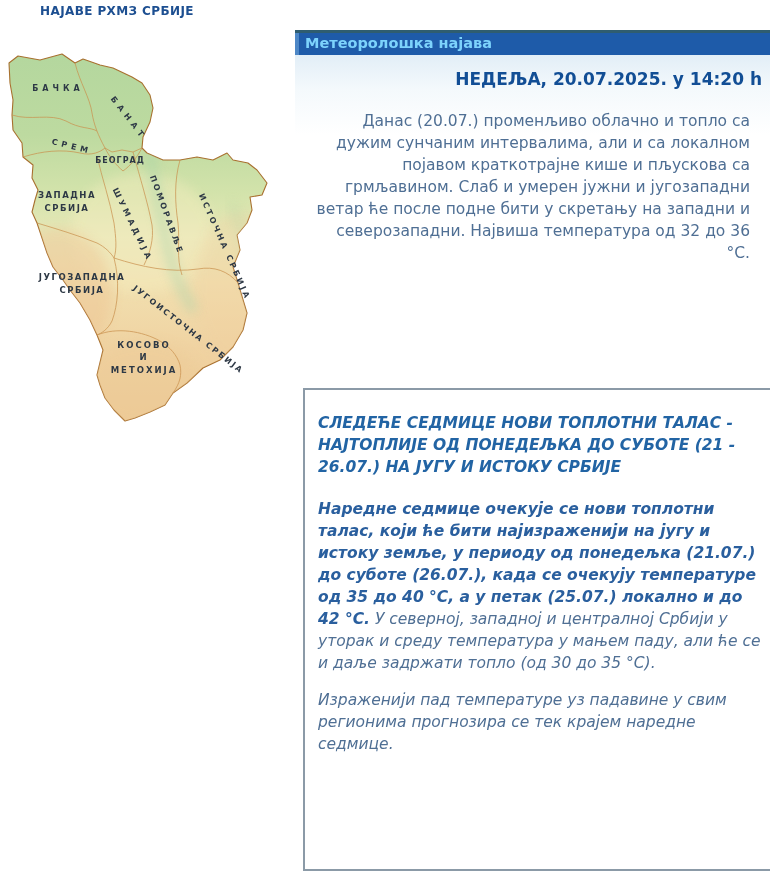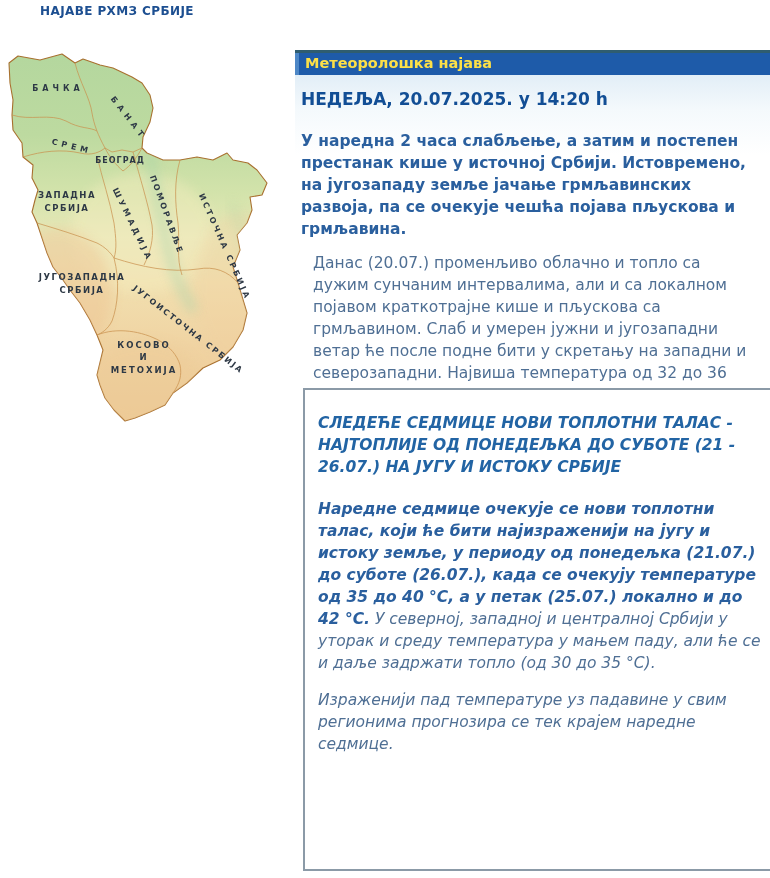--- a/index.html
+++ b/index.html
@@ -10,24 +10,24 @@
     color:#1d4f91;letter-spacing:.4px;}
 
   
   .map-wrap{position:absolute;left:2px;top:53px;width:290px;height:375px;}
   .map-wrap svg{display:block;}
   .ml{font-family:"DejaVu Sans",sans-serif;font-weight:bold;fill:#2d3845;}
 
   
   .panel{position:absolute;left:295px;top:30px;width:475px;}
   .panel-bar{position:relative;background:#1e5ba9;border-top:3px solid #2f5d70;
-    color:#fde047;font-size:14.5px;font-weight:bold;padding:2px 8px 4px 10px;margin-top:20px;}
+    color:#7dd3fc;font-size:14.5px;font-weight:bold;padding:2px 8px 4px 10px;}
   .panel-bar::before{content:"";position:absolute;left:0;top:0;bottom:0;width:4px;background:#4d87c6;}
   .panel-body{background:linear-gradient(180deg,#e2eef7 0px,#f4f9fc 34px,#ffffff 80px);
-    padding:14px 8px 0 6px;}
+    padding:14px 8px 0 6px;text-align:right;}
   .issued{font-size:17px;font-weight:bold;color:#124e95;margin:0 0 21px 0;}
   .lead{font-size:15.5px;line-height:22px;font-weight:bold;color:#2a5f9e;margin:0 0 12px 0;}
   .body-text{font-size:15.5px;line-height:22px;color:#4f6f94;margin:12px;}
 
   
   .outlook-box{position:absolute;left:303px;top:388px;width:473px;height:483px;
     box-sizing:border-box;border:2px solid #8b9aa7;background:#ffffff;
     padding:22px 13px 0 13px;overflow:hidden;font-style:italic;}
   .outlook-heading{font-size:15.5px;line-height:22px;font-weight:bold;color:#2264a4;
     margin:0 0 20px 0;}
@@ -127,21 +127,20 @@
       </g>
     </svg>
   </div>
 
   <div class="panel">
     <div class="panel-bar">
       <span>Метеоролошка најава</span>
     </div>
     <div class="panel-body">
       <p class="issued">НЕДЕЉА, 20.07.2025. у 14:20 h</p>
-      <p class="lead">У наредна 2 часа слабљење, а затим и постепен престанак кише у источној Србији. Истовремено, на југозападу земље јачање грмљавинских развоја, па се очекује чешћа појава пљускова и грмљавина.</p>
       <p class="body-text">Данас (20.07.) променљиво облачно и топло са дужим сунчаним интервалима, али и са локалном појавом краткотрајне кише и пљускова са грмљавином. Слаб и умерен јужни и југозападни ветар ће после подне бити у скретању на западни и северозападни. Највиша температура од 32 до 36 °C.</p>
     </div>
   </div>
 
   <div class="outlook-box">
     <p class="outlook-heading">СЛЕДЕЋЕ СЕДМИЦЕ НОВИ ТОПЛОТНИ ТАЛАС - НАЈТОПЛИЈЕ ОД ПОНЕДЕЉКА ДО СУБОТЕ (21 - 26.07.) НА ЈУГУ И ИСТОКУ СРБИЈЕ</p>
     <p class="outlook-para"><span class="b">Наредне седмице очекује се нови топлотни талас, који ће бити најизраженији на југу и истоку земље, у периоду од понедељка (21.07.) до суботе (26.07.), када се очекују температуре од 35 до 40 °C, а у петак (25.07.) локално и до 42 °C.</span><span> У северној, западној и централној Србији у уторак и среду температура у мањем паду, али ће се и даље задржати топло (од 30 до 35 °C).</span></p>
     <p class="outlook-para">Израженији пад температуре уз падавине у свим регионима прогнозира се тек крајем наредне седмице.</p>
   </div>
 

